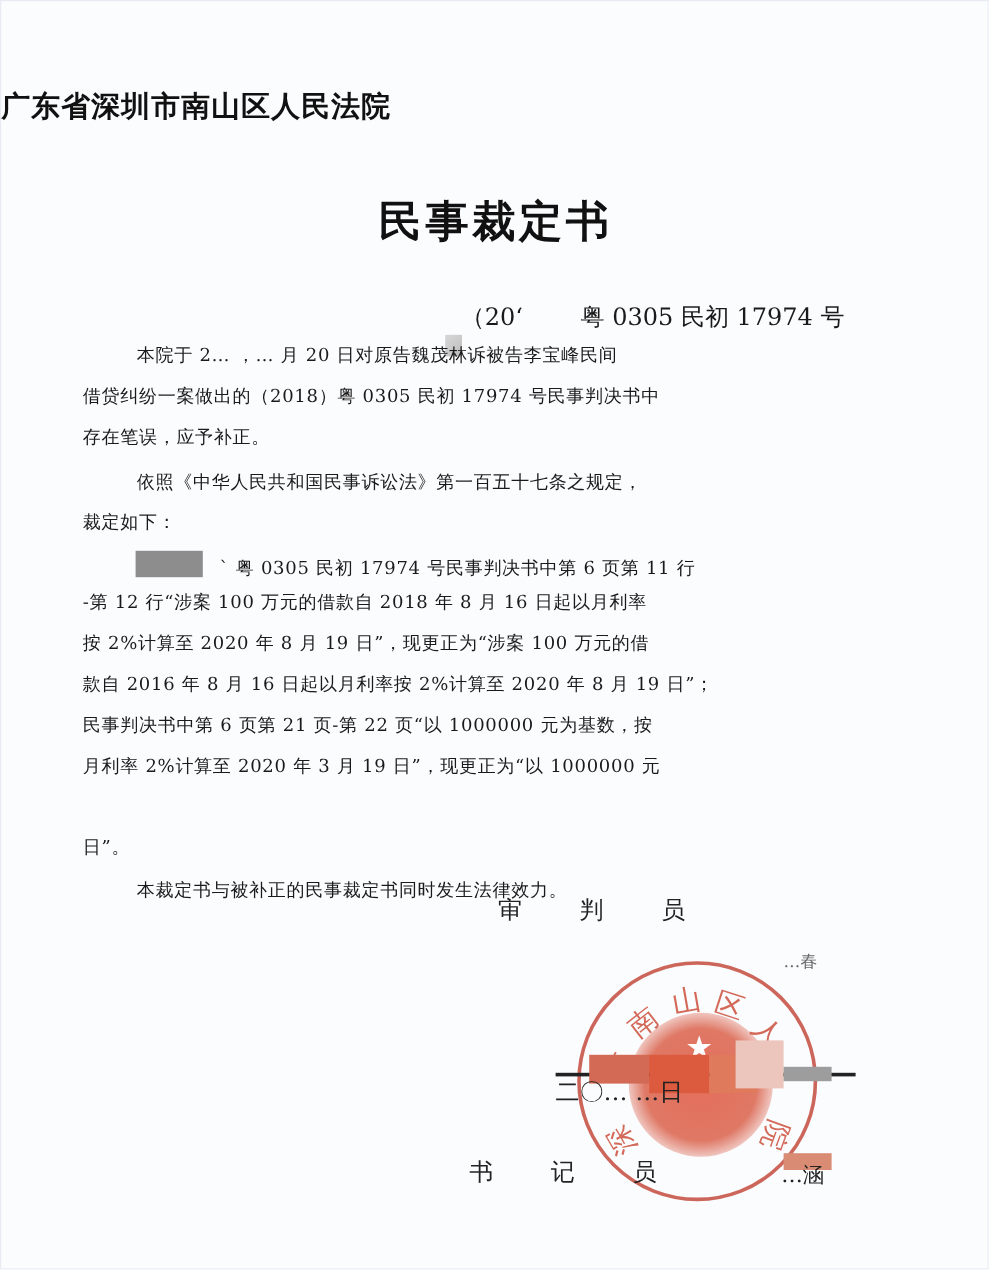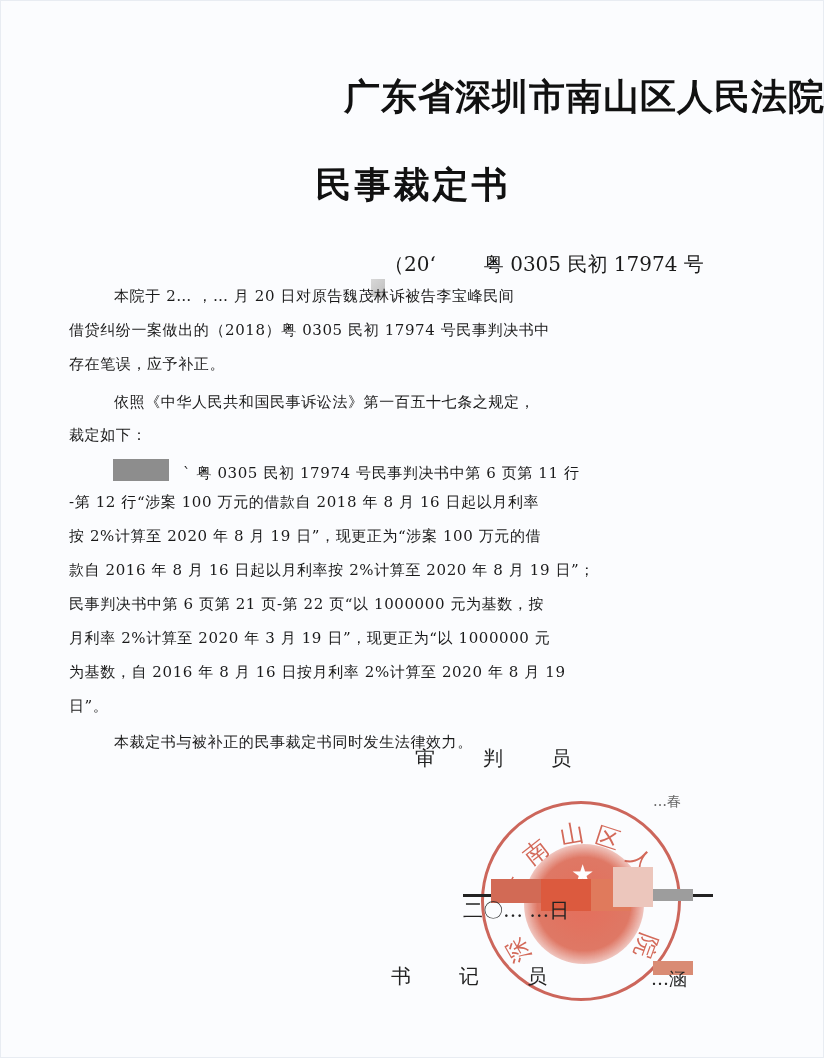--- a/index.html
+++ b/index.html
@@ -2,22 +2,22 @@
 <html><head>
   <meta charset="utf-8">
   <style>
     html, body { margin:0; padding:0; }
     body {
       width:824px; height:1058px; background:#fbfcfe; position:relative; overflow:hidden;
       font-family:"DejaVu Serif", "Liberation Serif", serif; color:#1a1a1a;
     }
     .page { position:absolute; left:0; top:0; width:824px; height:1058px; background:#fbfcfe; border:1px solid #e8ecf2; box-sizing:border-box; }
     .title-main {
-      position:absolute; left:0; width:824px; top:72px; text-align:right;
-      font-size:36px; font-weight:bold; letter-spacing:1px; color:#111;
+      position:absolute; left:0; width:824px; top:72px; text-align:left;
+      font-size:24px; font-weight:bold; letter-spacing:1px; color:#111;
     }
     .title-sub {
       position:absolute; left:0; width:824px; top:160px; text-align:center;
       font-size:36px; font-weight:bold; letter-spacing:3px; color:#111;
     }
     .case-no {
       position:absolute; left:383px; top:250px; font-size:20px; color:#1a1a1a; white-space:nowrap;
     }
     .case-no .gap { display:inline-block; width:48px; }
     .line {
@@ -75,21 +75,20 @@
   <div class="line" style="top:425px;text-align:right;">裁定如下：</div>
 
   <div class="line" style="top:458px; left:112px;">
     <span class="redact"></span><span>` 粤 0305 民初 17974 号民事判决书中第 6 页第 11 行</span>
   </div>
   <div class="line" style="top:492px;">-第 12 行“涉案 100 万元的借款自 2018 年 8 月 16 日起以月利率</div>
   <div class="line" style="top:526px;">按 2%计算至 2020 年 8 月 19 日”，现更正为“涉案 100 万元的借</div>
   <div class="line" style="top:560px;">款自 2016 年 8 月 16 日起以月利率按 2%计算至 2020 年 8 月 19 日”；</div>
   <div class="line" style="top:594px;">民事判决书中第 6 页第 21 页-第 22 页“以 1000000 元为基数，按</div>
   <div class="line" style="top:628px;">月利率 2%计算至 2020 年 3 月 19 日”，现更正为“以 1000000 元</div>
-  <div class="line" style="top:662px;">为基数，自 2016 年 8 月 16 日按月利率 2%计算至 2020 年 8 月 19</div>
   <div class="line" style="top:696px;">日”。</div>
 
   <div class="line indent" style="top:732px;">本裁定书与被补正的民事裁定书同时发生法律效力。</div>
 
   <div class="stamp">
     <div class="stamp-inner"></div>
     <div class="stamp-star">★</div>
     <div class="stamp-text" style="left:18px; top:70px; transform:rotate(-60deg);">市</div>
     <div class="stamp-text" style="left:40px; top:32px; transform:rotate(-38deg);">南</div>
     <div class="stamp-text" style="left:76px; top:14px; transform:rotate(-10deg);">山</div>

